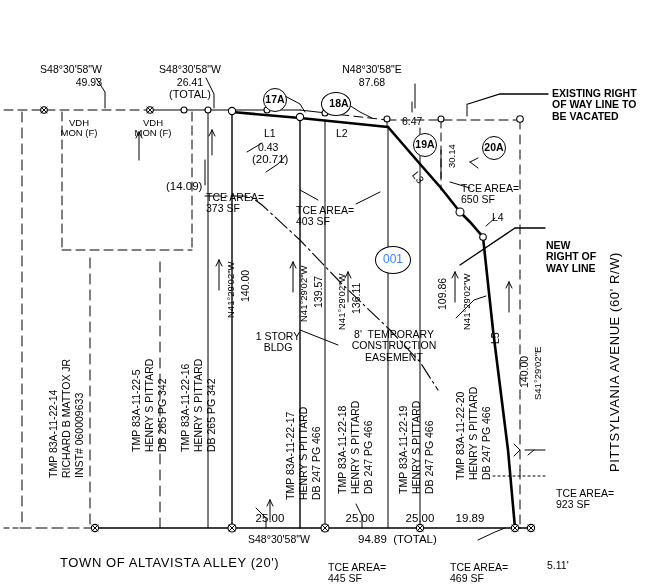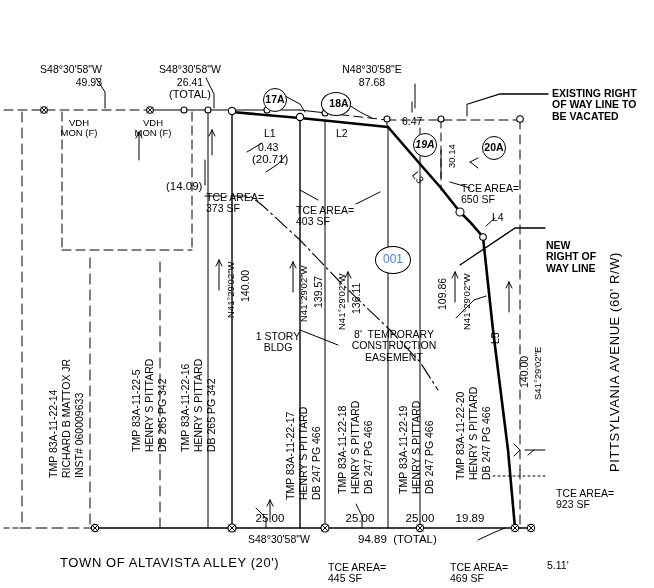--- a/index.html
+++ b/index.html
@@ -158,21 +158,21 @@
   <div class="lbl t10 ctr" style="left:326px;top:64px;width:92px;">N48°30'58"E</div>
   <div class="lbl t10 ctr" style="left:326px;top:77px;width:92px;">87.68</div>
 
   <div class="lbl t9 ctr" style="left:44px;top:118px;width:70px;">VDH
 MON (F)</div>
   <div class="lbl t9 ctr" style="left:118px;top:118px;width:70px;">VDH
 MON (F)</div>
 
   <div class="bub" style="left:263px;top:88px;">17A</div>
   <div class="bub" style="left:321px;top:92px;padding-left:6px;">18A</div>
-  <div class="bub" style="left:413px;top:133px;font-style:italic;">19A</div>
+  <div class="bub" style="left:413px;top:133px;">19A</div>
   <div class="bub" style="left:482px;top:136px;">20A</div>
   <div class="bub thin" style="left:375px;top:246px;">001</div>
 
   <div class="lbl t10" style="left:264px;top:128px;">L1</div>
   <div class="lbl t10" style="left:336px;top:128px;">L2</div>
   <div class="lbl t10" style="left:412px;top:172px;transform:rotate(52deg);">L3</div>
   <div class="lbl t10" style="left:492px;top:212px;">L4</div>
   <div class="lbl t10 rot90" style="left:490px;top:344px;">L5</div>
 
   <div class="lbl t10" style="left:258px;top:142px;">0.43</div>

